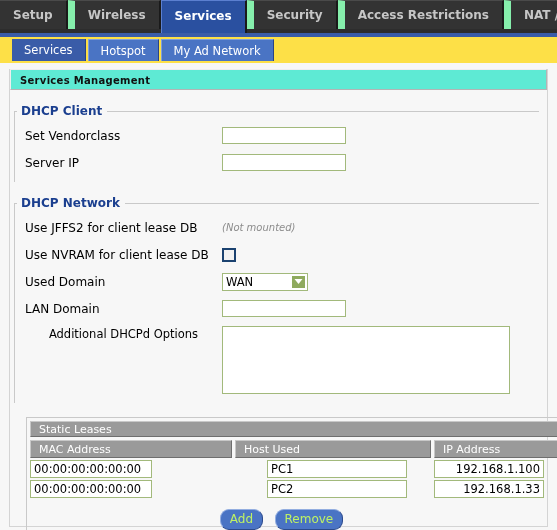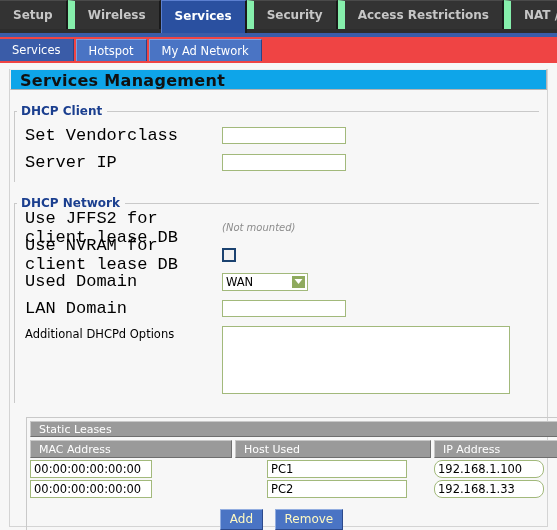--- a/index.html
+++ b/index.html
@@ -51,24 +51,24 @@
     border-left: 1px solid #5b7fd0;
     border-top: 1px solid #5b7fd0;
     border-right: 2px solid #1a1a1a;
     height: 33px;
     line-height: 31px;
   }
 
   
   .sub-tabbar {
     height: 26px;
-    background: #ef4444;
+    background: #fde047;
     white-space: nowrap;
     overflow: hidden;
-    padding-left: 0;
+    padding-left: 12px;
   }
   .sub-tab {
     display: inline-block;
     height: 22px;
     line-height: 22px;
     padding: 0 12px;
     margin: 2px 2px 0 0;
     color: #ffffff;
     font-size: 11.5px;
     background: #3a5ca8;
@@ -99,29 +99,29 @@
     border: 1px solid #d4d4d4;
     border-top: none;
     border-bottom: 1px solid #d4d4d4;
     height: 458px;
     box-sizing: border-box;
     background: #f7f7f7;
     padding: 0;
   }
 
   .page-header {
-    background: #0ea5e9;
+    background: #5eead4;
     border-top: 1px solid #eeeeee;
     border-left: 1px solid #eeeeee;
     border-right: 1px solid #b4b4b4;
     border-bottom: 1px solid #b4b4b4;
     height: 21px;
     line-height: 21px;
     font-weight: bold;
-    font-size: 16px;
+    font-size: 10px;
     color: #111;
     padding-left: 9px;
     letter-spacing: 0.3px;
     box-sizing: border-box;
   }
 
   
   fieldset.group {
     border: none;
     border-left: 1px solid #c9c9c9;
@@ -139,23 +139,22 @@
   }
   .row {
     height: 27px;
     display: flex;
     align-items: center;
     padding-left: 10px;
   }
   .row .label {
     width: 197px;
     flex: 0 0 197px;
-    font-size: 17px;
+    font-size: 12px;
     color: #000;
-    font-family: Liberation Mono, monospace;
   }
   .row .field {
     flex: 1;
   }
 
   input.txt {
     border: 1px solid #a2b97b;
     background: #ffffff;
     height: 17px;
     line-height: 17px;
@@ -218,20 +217,21 @@
     display: flex;
     padding-left: 10px;
     margin-top: 4px;
     align-items: flex-start;
   }
   .ta-row .label {
     width: 197px;
     flex: 0 0 197px;
     font-size: 11.5px;
     padding-top: 1px;
+    text-align: center;
   }
   textarea.ta {
     width: 288px;
     height: 68px;
     border: 1px solid #a2b97b;
     background: #ffffff;
     resize: none;
     font-family: "DejaVu Sans", "Liberation Sans", sans-serif;
     font-size: 11.5px;
     box-sizing: border-box;
@@ -294,41 +294,42 @@
     padding: 0 3px;
     box-sizing: border-box;
     outline: none;
     color: #000;
   }
   .col-mac { width: 192px; }
   .col-host { width: 186px; }
   .col-ip { width: 177px; }
   input.mac { width: 122px; }
   input.host { width: 140px; margin-left: 32px; }
-  input.ip { width: 110px; text-align: left; border-radius: 8px; }
+  input.ip { width: 110px; text-align: right; }
 
   .btn-row {
     text-align: center;
     margin-top: 9px;
     padding-right: 38px;
   }
   .btn {
     display: inline-block;
     background: #4a74c4;
-    color: #fef9c3;
+    color: #bef264;
     font-size: 12px;
     font-family: "DejaVu Sans", "Liberation Sans", sans-serif;
     border-top: 1px solid #93aee0;
     border-left: 1px solid #93aee0;
     border-right: 1px solid #2c4a8c;
     border-bottom: 1px solid #2c4a8c;
     padding: 2px 9px 3px 9px;
     margin: 0 4px;
     cursor: pointer;
     line-height: 14px;
+    border-radius: 9px;
   }
 </style>
 </head>
 <body>
 
 <div class="main-tabbar">
   <div class="main-tab">Setup</div><div class="main-tab">Wireless</div><div class="main-tab active">Services</div><div class="main-tab">Security</div><div class="main-tab">Access Restrictions</div><div class="main-tab">NAT / QoS</div>
 </div>
 
 <div class="sub-tabbar">

